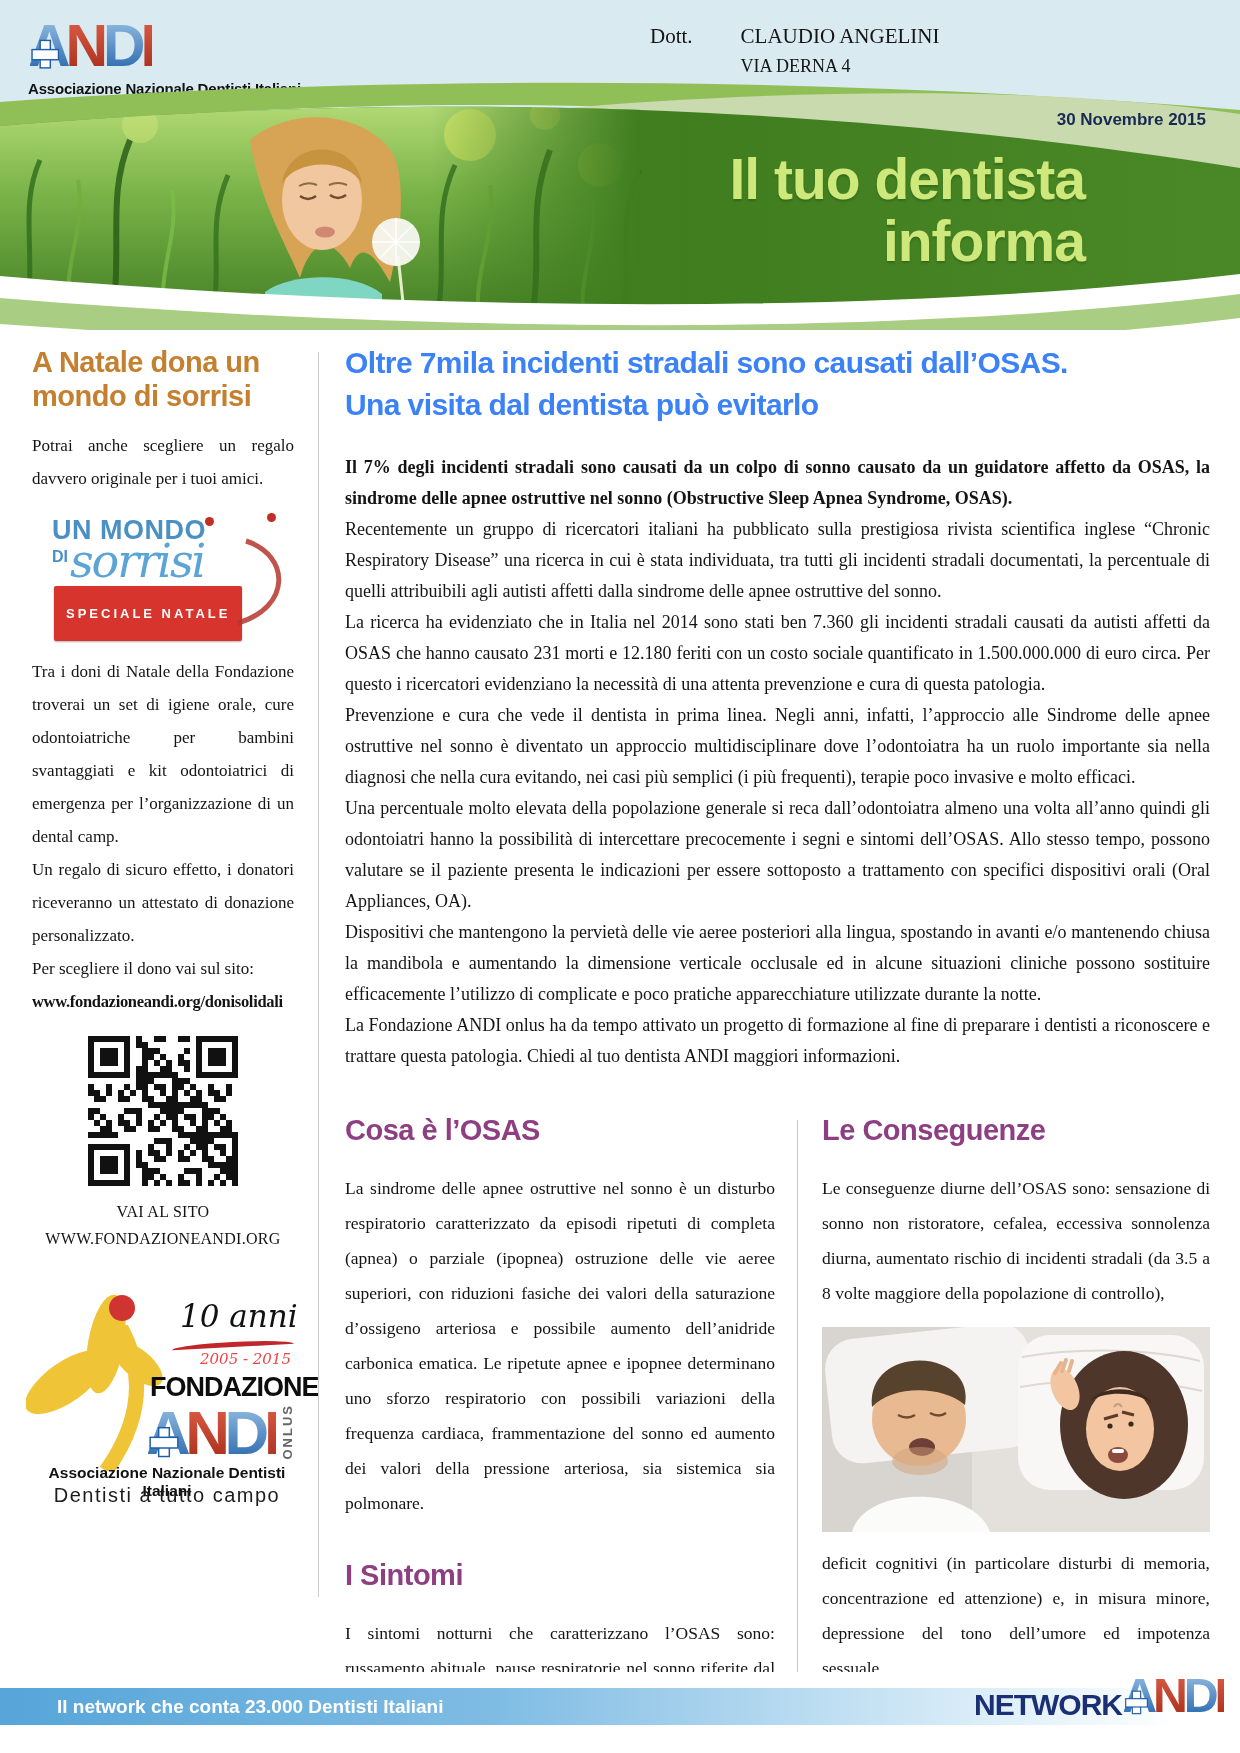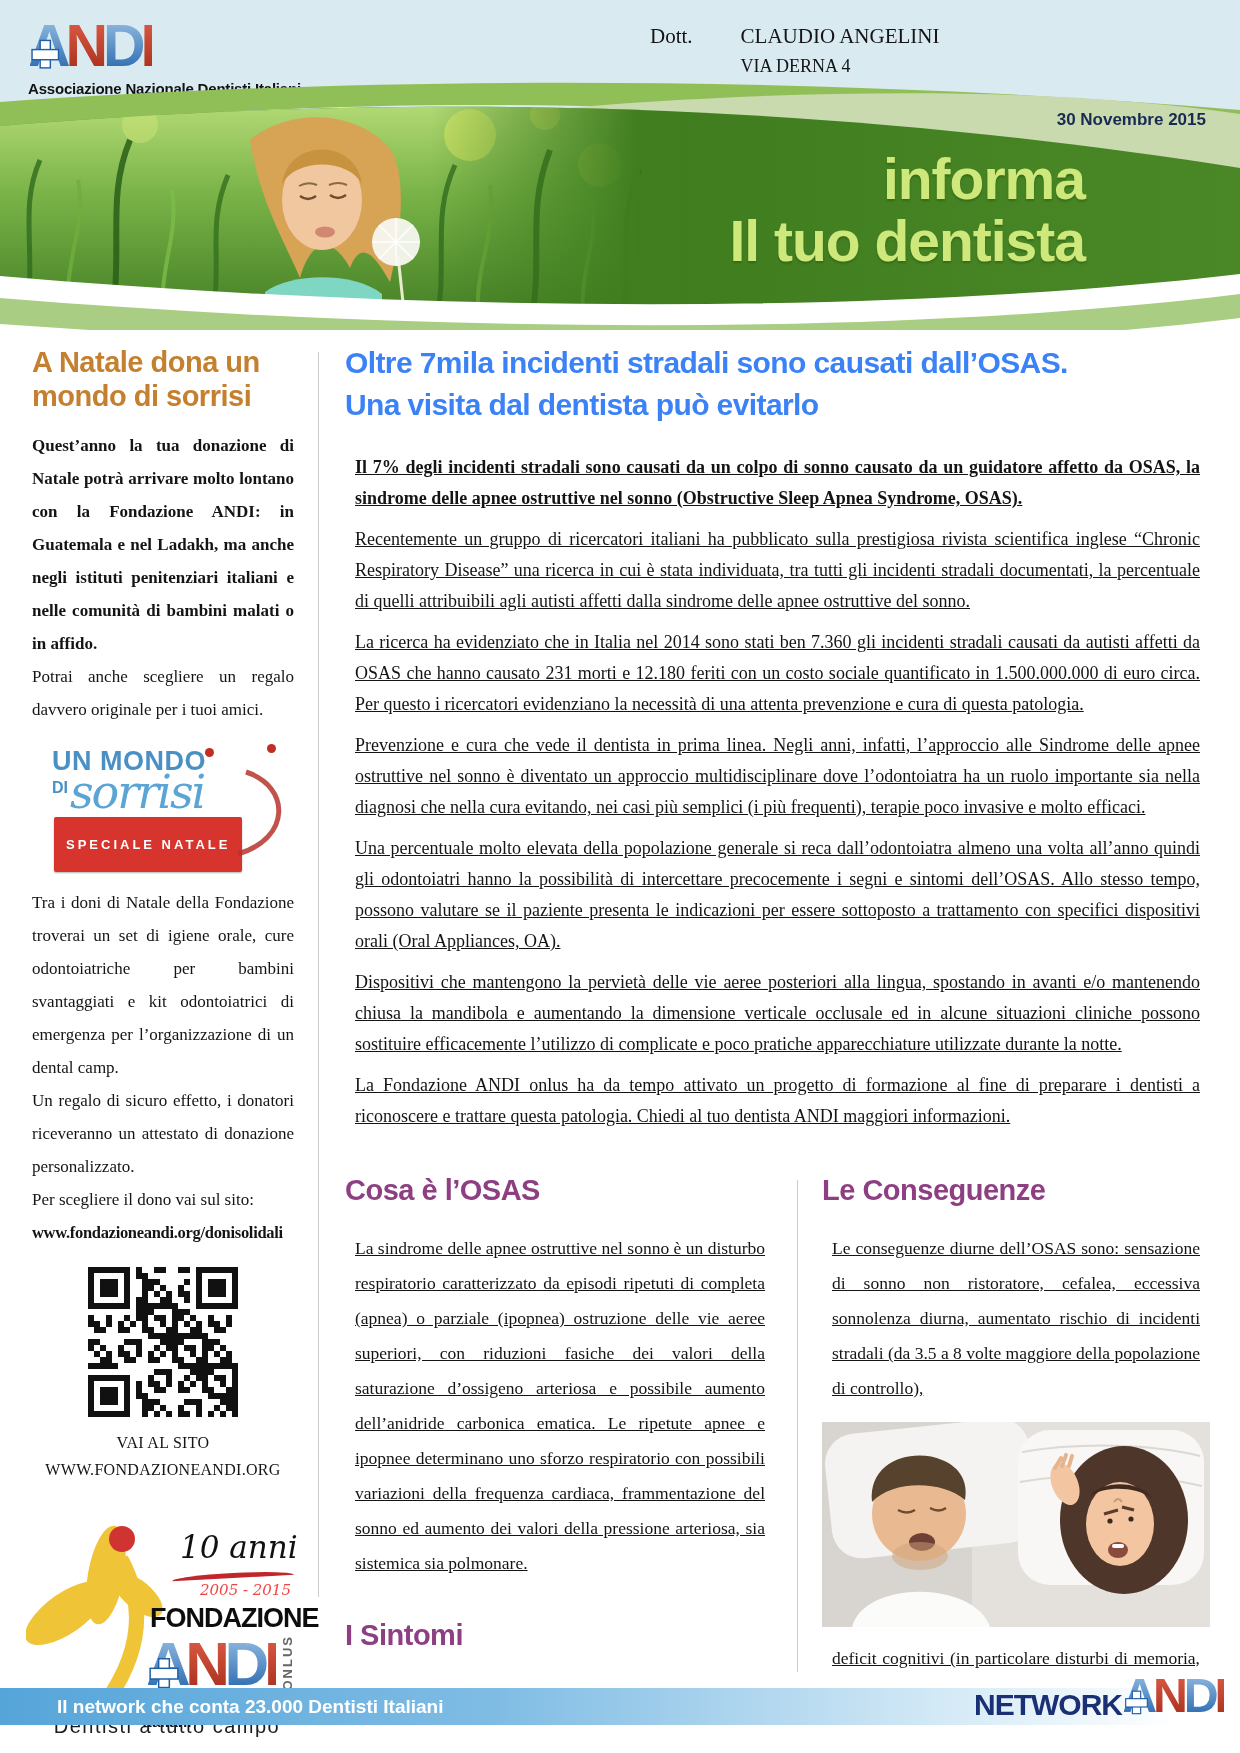--- a/index.html
+++ b/index.html
@@ -63,21 +63,21 @@
   .fond .onlus{position:absolute;left:248px;top:118px;font-family:"Liberation Sans",sans-serif;
       font-weight:bold;font-size:13px;letter-spacing:2px;color:#666;
       writing-mode:vertical-rl;transform:rotate(180deg);}
   .fond .assoc{position:absolute;left:0;top:178px;width:270px;text-align:center;
       font-family:"Liberation Sans",sans-serif;font-weight:bold;font-size:15.5px;color:#111;}
   .fond .campo{position:absolute;left:0;top:198px;width:270px;text-align:center;
       font-family:"Liberation Sans",sans-serif;font-size:20px;letter-spacing:1.5px;color:#1c1c1c;}
   
   .main-col h1{margin:0 0 26px 0;font-family:"Liberation Sans",sans-serif;font-weight:bold;
       font-size:30px;line-height:42px;letter-spacing:-0.6px;color:#3b82f6;}
-  .main-col p{margin:10px;font-size:18px;line-height:31px;text-align:justify;text-decoration:underline;}
+  .main-col p{margin:0;font-size:18px;line-height:31px;text-align:justify;}
   .main-col p.lead{font-weight:bold;}
   .subcols{display:flex;margin-top:42px;}
   .subcol-l{width:432px;}
   .sub-divider{width:1px;background:#cccccc;margin:6px 24px 0 22px;}
   .subcol-r{flex:1;}
   .subcols h2{margin:0 0 24px 0;font-family:"Liberation Sans",sans-serif;font-weight:bold;
       font-size:29px;letter-spacing:-0.5px;color:#8e3f82;}
   .subcols p{font-size:17.5px;line-height:35px;}
   .subcols h2.later{margin-top:38px;}
   .photo-frame{margin:16px 0 14px 0;line-height:0;}
@@ -184,28 +184,27 @@
           <line x1="379" y1="145" x2="413" y2="179"></line>
             <line x1="413" y1="145" x2="379" y2="179"></line>
         </g>
         <rect x="430" y="0" width="210" height="250" fill="url(#gfade)"></rect>
       </g>
       <path d="M0,196 C420,232 880,236 1240,194 L1240,214 C880,258 420,252 0,218 Z" fill="#ffffff"></path>
       <path d="M0,218 C420,252 880,258 1240,214 L1240,238 C880,282 420,274 0,244 Z" fill="#a9cd82"></path>
     </svg>
     <div class="banner-date">30 Novembre 2015</div>
     <div class="banner-title">
+      <div>Il tuo dentista</div>
       <div>informa</div>
-      <div>Il tuo dentista</div>
     </div>
   </div>
 
   <aside class="left-col">
     <h2>A Natale dona un mondo di sorrisi</h2>
-    <p class="b">Quest’anno la tua donazione di Natale potrà arrivare molto lontano con la Fondazione ANDI: in Guatemala e nel Ladakh, ma anche negli istituti penitenziari italiani e nelle comunità di bambini malati o in affido.</p>
     <p>Potrai anche scegliere un regalo davvero originale per i tuoi amici.</p>
 
     <div class="sorrisi">
       <div class="um">UN MONDO</div>
       <span class="dot" style="right:74px;top:2px"></span>
       <span class="dot" style="right:12px;top:-2px"></span>
       <div class="row2">
         <span class="di">DI</span>
         <span class="script">sorrisi</span>
       </div>

